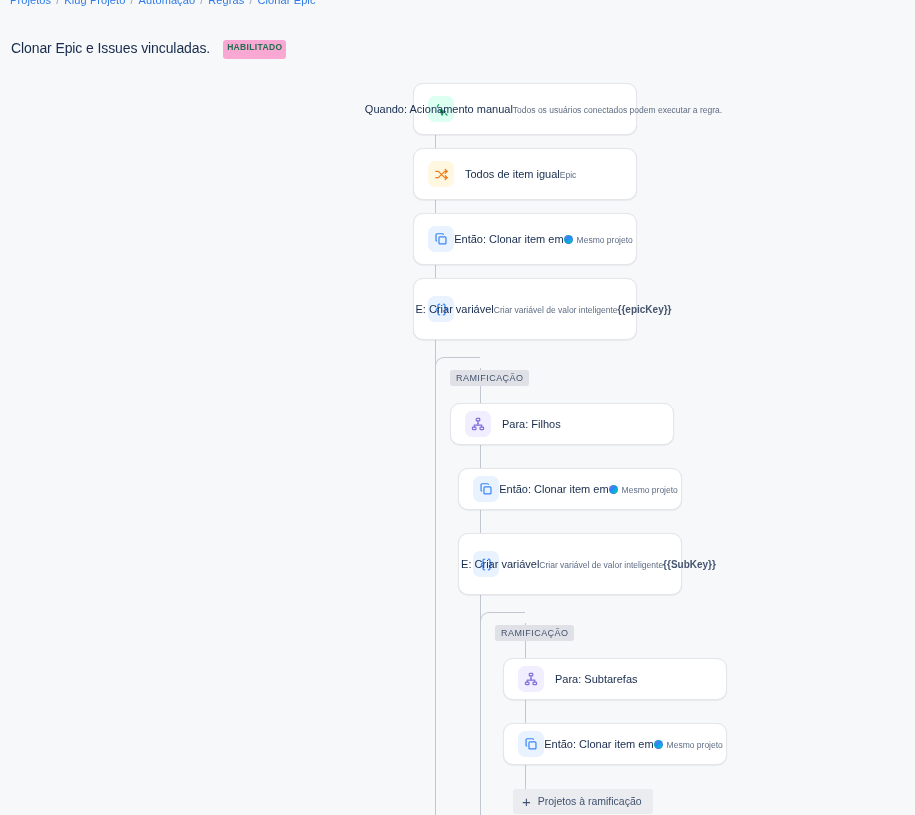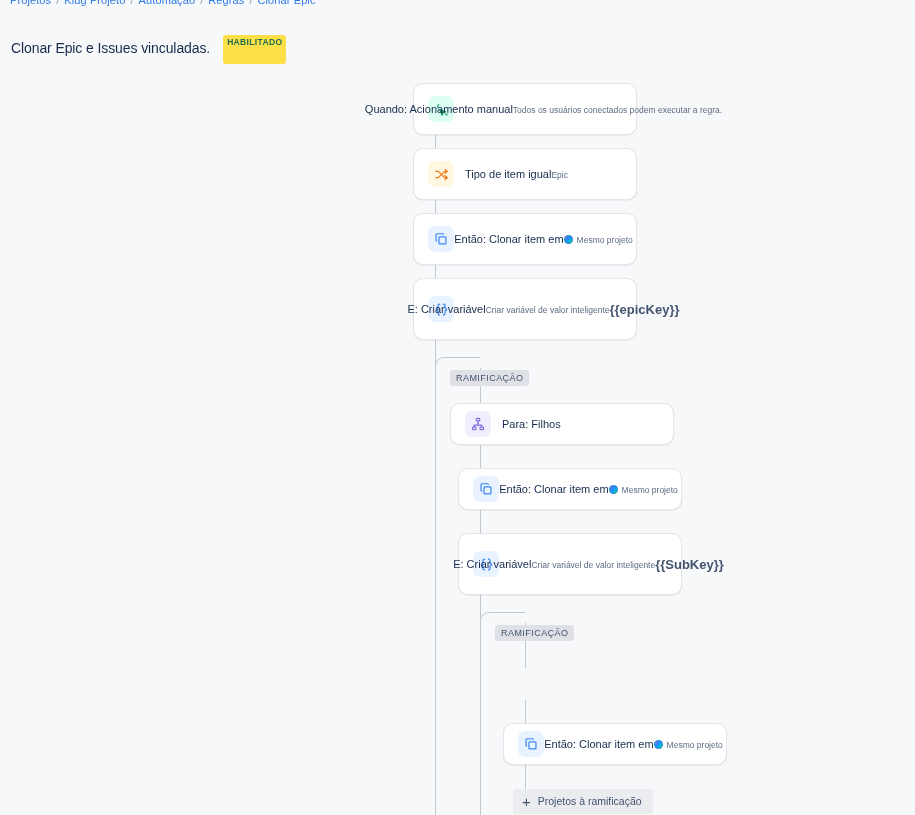--- a/index.html
+++ b/index.html
@@ -37,26 +37,26 @@
   }
   .rule-title {
     font-size: 14px;
     font-weight: 400;
     color: #172b4d;
     letter-spacing: -0.1px;
     line-height: 22px;
   }
   .status-badge {
     display: inline-block;
-    background: #fde047;
+    background: #f9a8d4;
     color: #216e4e;
     font-size: 8.5px;
     font-weight: 700;
     letter-spacing: .35px;
-    padding: 2px 4px 16px 4px;
+    padding: 2px 4px 6px 4px;
     border-radius: 3px;
     line-height: 11px;
     position: relative;
     top: 1px;
   }
 
   
   .canvas { position: absolute; top: 62px; left: 0; width: 915px; height: 753px; }
 
   
@@ -121,21 +121,21 @@
     font-size: 8.5px;
     color: #5e6c84;
     line-height: 12px;
     margin-top: 1px;
     white-space: nowrap;
     display: flex; align-items: center; gap: 4px;
   }
   .node-sub.mono-var {
     font-weight: 700;
     color: #44546f;
-    font-size: 13px;
+    font-size: 10px;
   }
 
   
   .globe {
     width: 9px; height: 9px; border-radius: 50%;
     background: linear-gradient(135deg,#8777d9 0%,#2684ff 40%,#00b8d9 70%,#36b37e 100%);
     display: inline-block;
     flex: 0 0 9px;
     border: .5px solid rgba(0,0,0,.08);
   }
@@ -217,21 +217,21 @@
     <div class="node" style="left:413px; top:86px; width:224px; height:52px;">
       <span class="node-icon" style="background:#fff7e0;">
         <svg width="15" height="15" viewBox="0 0 24 24" fill="none" stroke="#f07c1e" stroke-width="2.1" stroke-linecap="round" stroke-linejoin="round">
           <path d="M3 7h4l10 10h4"></path>
           <path d="M3 17h4L17 7h4"></path>
           <path d="M18 4l3 3-3 3"></path>
           <path d="M18 14l3 3-3 3"></path>
         </svg>
       </span>
       <span class="node-text">
-        <span class="node-title">Tipo de item igual</span>
+        <span class="node-title">Todos de item igual</span>
         <span class="node-sub">Epic</span>
       </span>
     </div>
 
     <div class="node" style="left:413px; top:151px; width:224px; height:52px;">
       <span class="node-icon" style="background:#e9f2ff;">
         <svg width="14" height="14" viewBox="0 0 24 24" fill="none" stroke="#3b87f5" stroke-width="2.1" stroke-linecap="round" stroke-linejoin="round">
           <rect x="8.5" y="8.5" width="12" height="12" rx="1.6"></rect>
           <path d="M4.5 15.5a1.6 1.6 0 0 1-1-1.5V4.5A1.6 1.6 0 0 1 5 3h9.5a1.6 1.6 0 0 1 1.5 1"></path>
         </svg>
@@ -298,20 +298,35 @@
           <path d="M15 3.5c2.2 0 2.6 1 2.6 2.6v2.6c0 1.6.9 2.4 2.4 2.4v1.8c-1.5 0-2.4.8-2.4 2.4v2.6c0 1.6-.4 2.6-2.6 2.6"></path>
         </svg>
       </span>
       <span class="node-text">
         <span class="node-title">E: Criar variável</span>
         <span class="node-sub">Criar variável de valor inteligente</span>
         <span class="node-sub mono-var">{{SubKey}}</span>
       </span>
     </div>
 
+    <div class="node" style="left:503px; top:596px; width:224px; height:42px;">
+      <span class="node-icon" style="background:#f1eeff;">
+        <svg width="14" height="14" viewBox="0 0 24 24" fill="none" stroke="#8270db" stroke-width="2.1" stroke-linecap="round" stroke-linejoin="round">
+          <rect x="9" y="2.5" width="6" height="4.2" rx="1"></rect>
+          <rect x="2.5" y="17.3" width="6" height="4.2" rx="1"></rect>
+          <rect x="15.5" y="17.3" width="6" height="4.2" rx="1"></rect>
+          <path d="M12 6.7v4.1"></path>
+          <path d="M5.5 17.3v-3.2h13v3.2"></path>
+          <path d="M12 10.8v3.3"></path>
+        </svg>
+      </span>
+      <span class="node-text">
+        <span class="node-title">Para: Subtarefas</span>
+      </span>
+    </div>
 
     <div class="node" style="left:503px; top:661px; width:224px; height:42px;">
       <span class="node-icon" style="background:#e9f2ff;">
         <svg width="14" height="14" viewBox="0 0 24 24" fill="none" stroke="#3b87f5" stroke-width="2.1" stroke-linecap="round" stroke-linejoin="round">
           <rect x="8.5" y="8.5" width="12" height="12" rx="1.6"></rect>
           <path d="M4.5 15.5a1.6 1.6 0 0 1-1-1.5V4.5A1.6 1.6 0 0 1 5 3h9.5a1.6 1.6 0 0 1 1.5 1"></path>
         </svg>
       </span>
       <span class="node-text">
         <span class="node-title">Então: Clonar item em</span>

